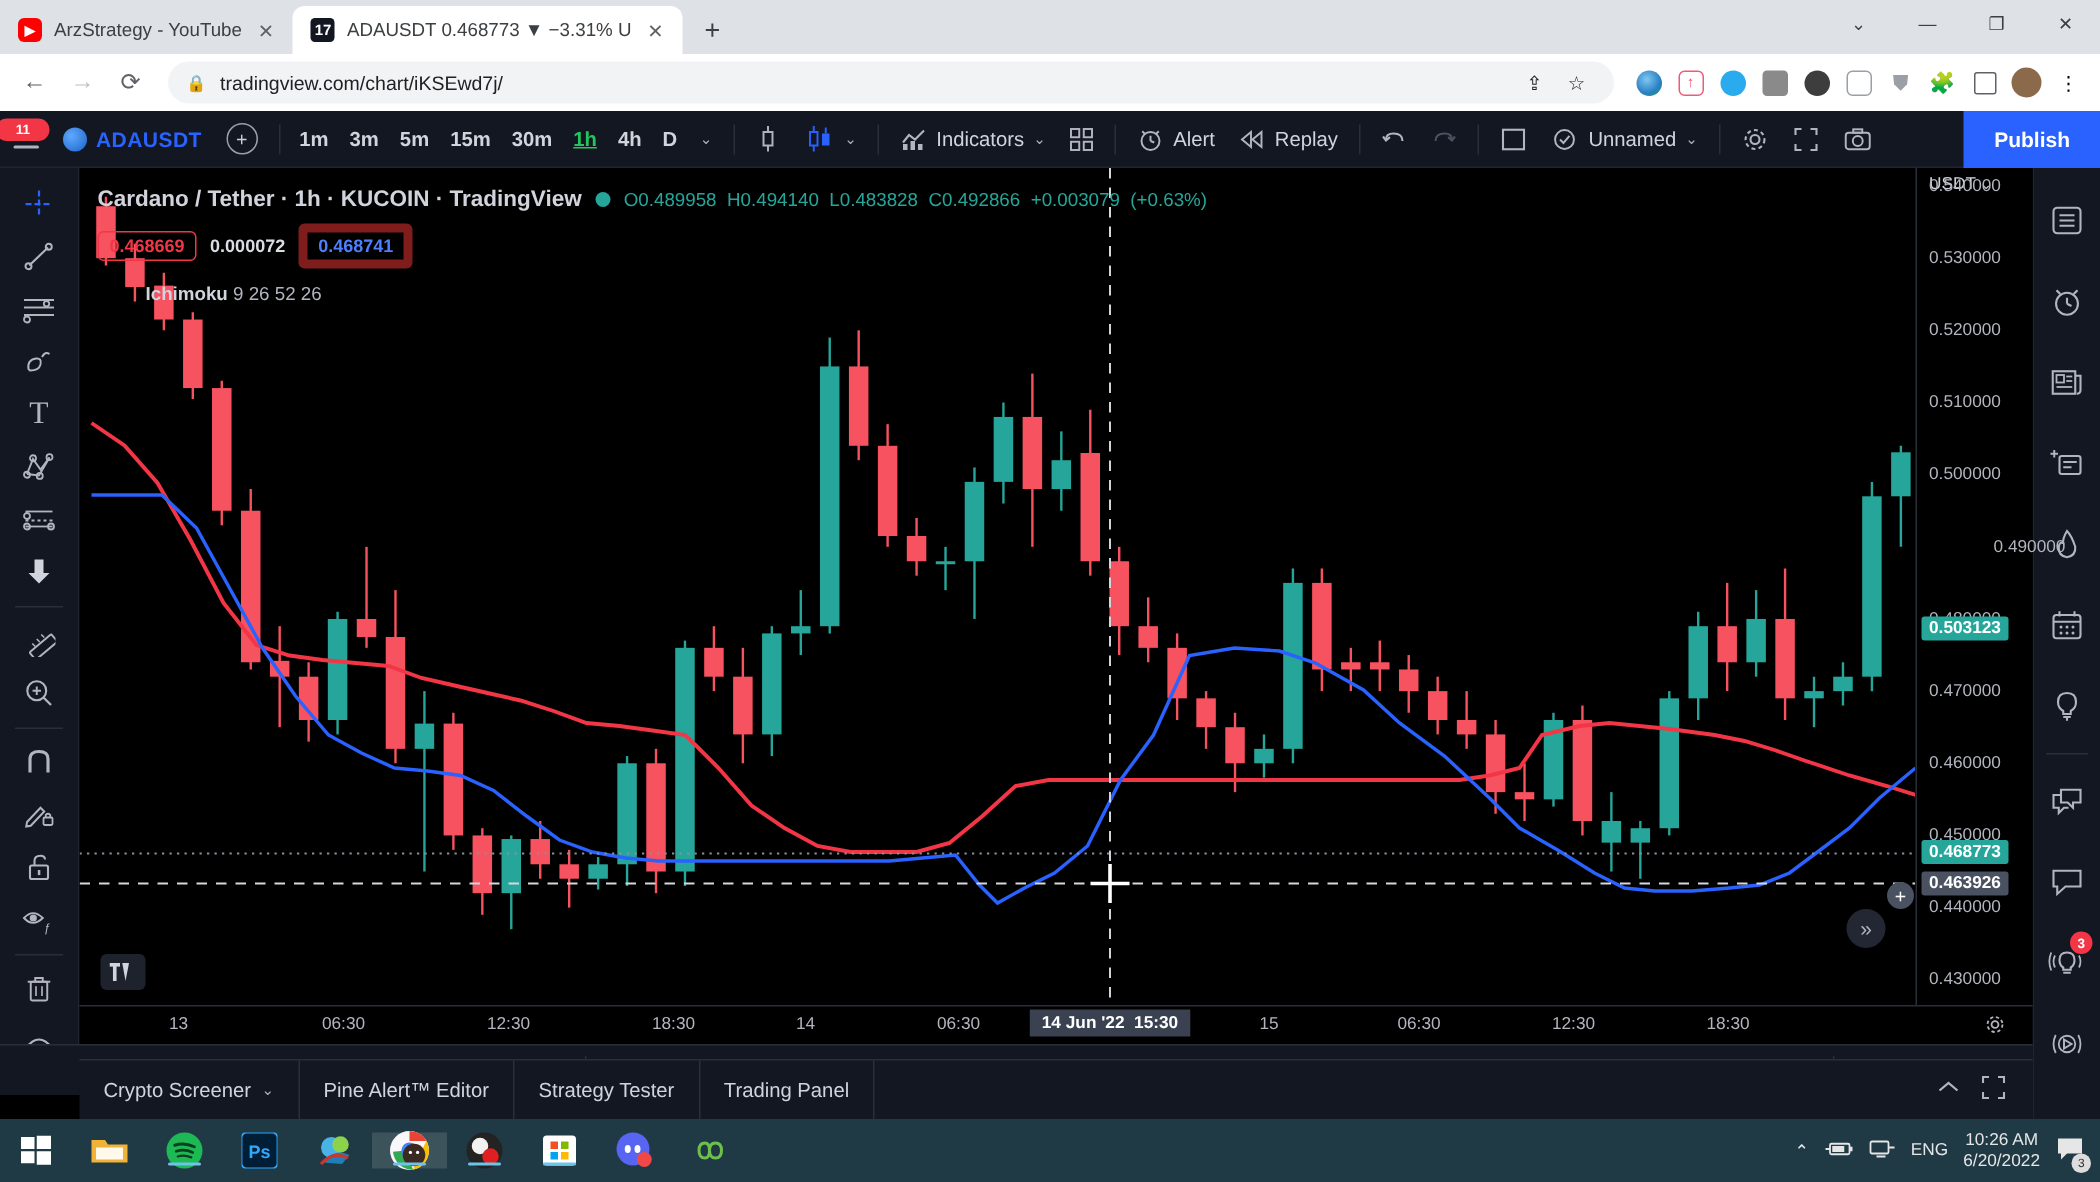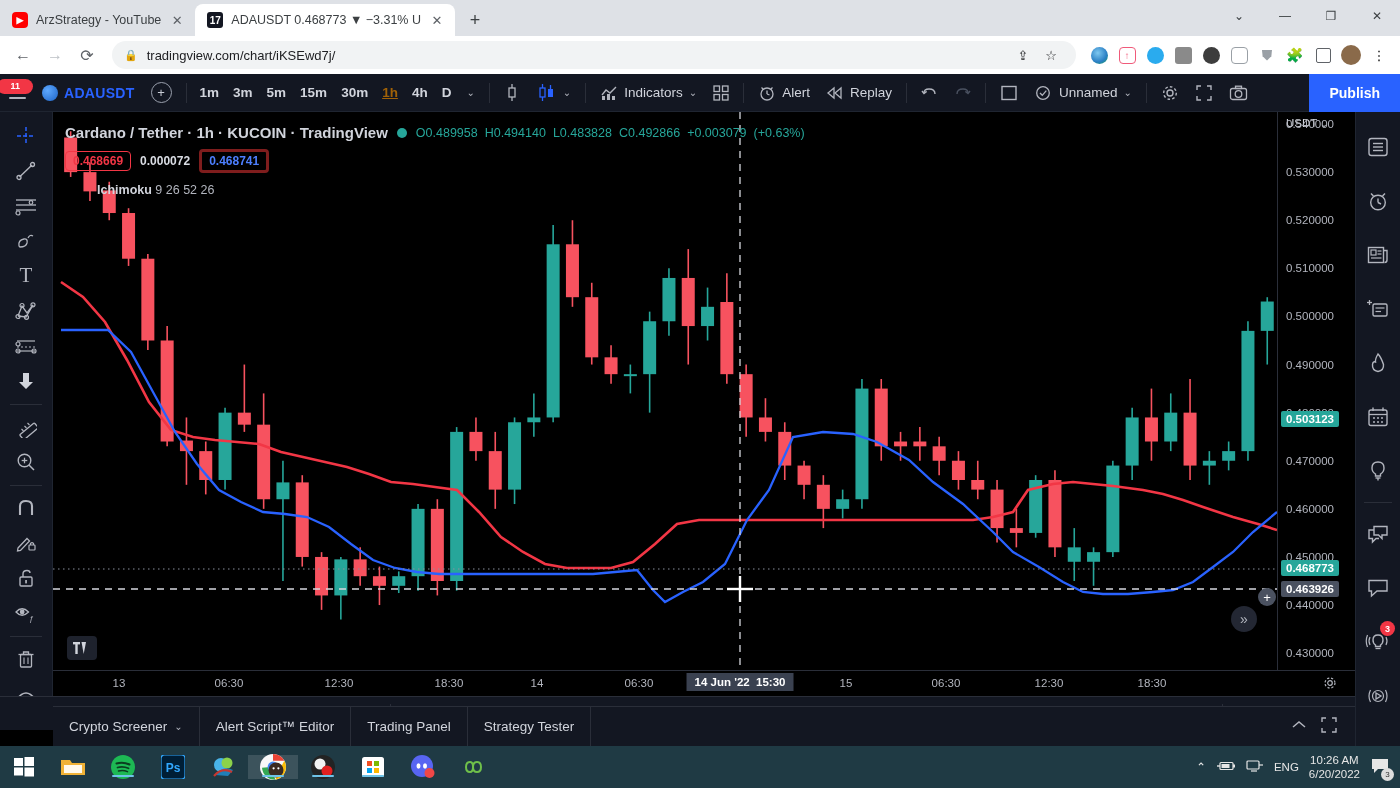--- a/index.html
+++ b/index.html
@@ -84,21 +84,21 @@
     align-items: center; justify-content: center; padding: 0 13px; }
   .sym-dot { width: 16px; height: 16px; border-radius: 50%;
     background: radial-gradient(circle at 35% 35%, #5ea9ff, #1c63c8); }
   .sym-name { color: #2962ff; font-weight: bold; font-size: 14px;
     letter-spacing: .3px; }
   .plus-circ { width: 21px; height: 21px; border-radius: 50%;
     border: 1.5px solid #9aa0ad; display: flex; align-items: center;
     justify-content: center; color: #c9cdd6; font-size: 13px; line-height: 1; }
   .tf { padding: 0 7px; height: 26px; display: flex; align-items: center;
     color: #d1d4dc; font-size: 13.5px; font-weight: 600; border-radius: 3px; }
-  .tf.sel { color: #a16207; text-decoration: underline; }
+  .tf.sel { color: #22c55e; text-decoration: underline; }
   .caret { color: #b2b5be; font-size: 10px; }
   .publish {
     margin-left: auto; background: #2962ff; color: #fff; height: 38px;
     display: flex; align-items: center; padding: 0 20px;
     font-size: 14px; font-weight: 600;
   }
 
   
   .left-bar {
     position: absolute; top: 112px; left: 0; width: 53px; height: 600px;
@@ -147,21 +147,21 @@
   .legend-line1 { display: flex; align-items: center; gap: 9px;
     font-size: 14.5px; color: #d1d4dc; white-space: nowrap; }
   .lg-title { font-weight: bold; color: #d1d4dc; font-size: 15px; }
   .lg-dot { width: 10px; height: 10px; border-radius: 50%; background: #26a69a; }
   .ohlc { font-size: 12.5px; color: #26a69a; display: flex; gap: 7px; }
   .ohlc .k { color: #26a69a; }
   .legend-line2 { display: flex; align-items: center; gap: 9px; margin-top: 8px; }
   .pill { font-size: 12px; padding: 2px 7px; border-radius: 4px; font-weight: 600; }
   .pill-red { border: 1px solid #f23645; color: #f23645; }
   .pill-plain { color: #d9dce3; font-size: 12px; font-weight: 600; }
-  .pill-blue { border: 3px solid #7f1d1d; color: #4d7fff; }
+  .pill-blue { border: 6px solid #7f1d1d; color: #4d7fff; }
   .legend-line3 { margin-top: 10px; font-size: 12.5px; color: #b2b5be; padding-left: 32px; }
   .legend-line3 b { color: #d1d4dc; font-weight: 600; }
 
   .watermark {
     position: absolute; left: 560px; top: 355px; transform: translateY(-50%);
     font-size: 42px; font-weight: bold; color: #2a1d0c; letter-spacing: 1px;
     direction: rtl; z-index: 1; white-space: nowrap;
   }
   .tv-logo-mark {
     position: absolute; left: 14px; bottom: 10px; width: 30px; height: 24px;
@@ -835,21 +835,21 @@
     <div class="price-axis">
       <div class="pa-head">
         <span>USDT</span> <span style="font-size:9px">⌄</span>
       </div>
       <div id="pa-labels">
           <div class="pa-label" style="top: 12.0259px;">0.540000</div>
           <div class="pa-label" style="top: 60.1293px;">0.530000</div>
           <div class="pa-label" style="top: 108.233px;">0.520000</div>
           <div class="pa-label" style="top: 156.336px;">0.510000</div>
           <div class="pa-label" style="top: 204.44px;">0.500000</div>
-          <div class="pa-label" style="top: 252.543px;">0.490000</div>
+          <div class="pa-label" style="top: 252.543px; margin-left: 43px;">0.490000</div>
           <div class="pa-label" style="top: 300.647px;">0.480000</div>
           <div class="pa-label" style="top: 348.75px;">0.470000</div>
           <div class="pa-label" style="top: 396.853px;">0.460000</div>
           <div class="pa-label" style="top: 444.957px;">0.450000</div>
           <div class="pa-label" style="top: 493.06px;">0.440000</div>
           <div class="pa-label" style="top: 541.164px;">0.430000</div>
         </div>
       <div class="pa-tag tag-teal" style="top:307px">0.503123</div>
       <div class="pa-tag tag-teal" style="top:456px">0.468773</div>
       <div class="pa-tag tag-grey" style="top:477px">0.463926</div>
@@ -906,23 +906,23 @@
       <span class="st-btn">log</span>
       <span class="st-btn blue">auto</span>
     </div>
   </div>
 
   <div class="panels">
     <div class="panel-tab">
       <span>Crypto Screener</span>
       <span class="caret">⌄</span>
     </div>
-    <div class="panel-tab">Alert Script™ Editor</div>
+    <div class="panel-tab">Pine Alert™ Editor</div>
+    <div class="panel-tab">Strategy Tester</div>
     <div class="panel-tab">Trading Panel</div>
-    <div class="panel-tab">Strategy Tester</div>
     <div class="panel-right">
       <span>
         <svg width="16" height="12" viewBox="0 0 16 12">
             <polyline points="2,8 8,3 14,8" fill="none" stroke="#b2b5be" stroke-width="1.5"></polyline>
           </svg>
       </span>
       <span>
         <svg width="16" height="16" viewBox="0 0 16 16">
           <polyline points="1,5 1,1 5,1" fill="none" stroke="#b2b5be" stroke-width="1.4"></polyline>
           <polyline points="11,1 15,1 15,5" fill="none" stroke="#b2b5be" stroke-width="1.4"></polyline>

